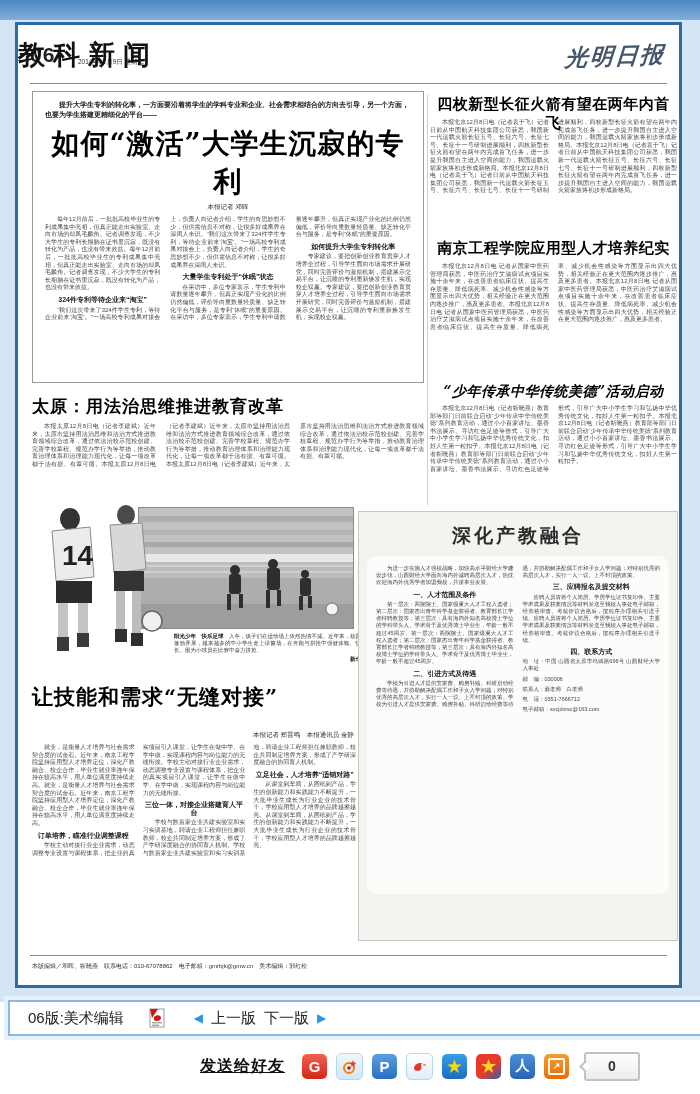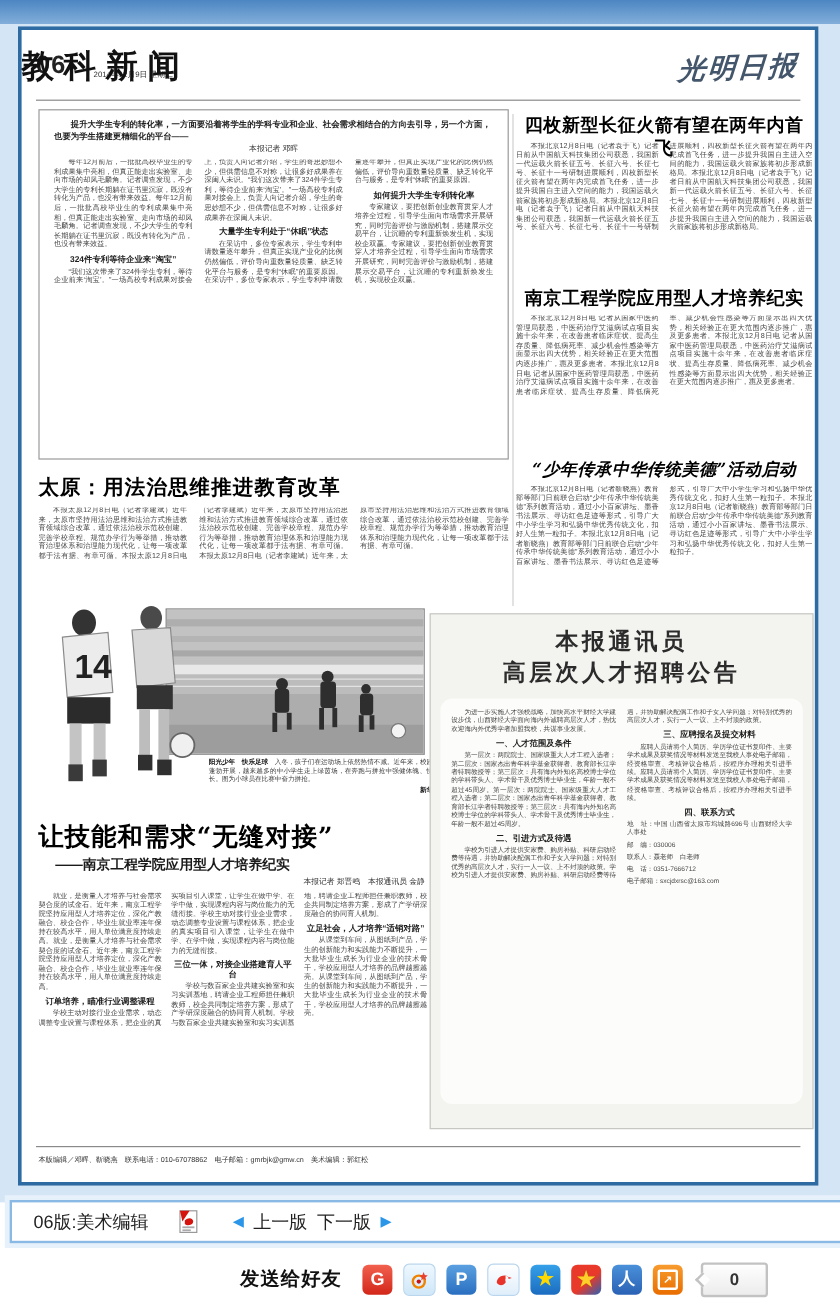--- a/index.html
+++ b/index.html
@@ -68,21 +68,21 @@
   .navbar{position:absolute;left:8px;top:1000px;width:680px;height:32px;background:#fff;
        border:2px solid #8ab9e5;box-shadow:0 0 0 4px #e7f1fb;display:flex;align-items:center;
        padding-left:18px;}
   .nav-label{font-size:15px;color:#222;}
   .pdf-icon{margin-left:24px;width:18px;height:20px;display:inline-block;}
   .nav-arrows{margin-left:28px;display:flex;align-items:center;gap:8px;font-size:15px;color:#222;}
   .arrow{color:#2b96e8;font-size:12px;}
   .nav-link{cursor:pointer;color:#222;}
   
   .share{position:absolute;left:200px;top:1052px;height:28px;display:flex;align-items:center;gap:9px;}
-  .share-label{font-size:16px;font-weight:600;color:#111;margin-right:8px;letter-spacing:1px;}
+  .share-label{font-size:16px;font-weight:600;color:#111;margin-right:8px;letter-spacing:1px;text-decoration:underline;}
   .sicon{width:25px;height:25px;border-radius:5px;display:flex;align-items:center;justify-content:center;
        font-weight:900;color:#fff;font-size:15px;cursor:pointer;}
   .ic-g{background:linear-gradient(#f2604e,#d2271a);}
   .ic-weibo{background:linear-gradient(#eef8ff,#cfe7f8);border:1px solid #b9d6ee;}
   .ic-p{background:linear-gradient(#5aa0e0,#2a6fc0);}
   .ic-bird{background:linear-gradient(#ffffff,#dfeefb);border:1px solid #b9d6ee;}
   .ic-qzone{background:linear-gradient(#35a0e8,#1b6cc0);color:#ffd800;font-size:16px;}
   .ic-star{background:linear-gradient(140deg,#e8392a 55%,#2a62b5);color:#ffcf2a;font-size:17px;
        text-shadow:0 0 1px #b35c00;}
   .ic-renren{background:linear-gradient(#4a90d9,#2a62b5);font-size:14px;}
@@ -105,20 +105,21 @@
 <div class="paper">
 
   <div class="abs pageno">06</div>
   <div class="abs dateline">2014年12月9日 星期二</div>
   <div class="abs section-title">教科新闻</div>
   <div class="abs masthead">光明日报</div>
   <div class="abs head-rule"></div>
 
   <div class="abs lead-box">
     <div class="kicker">提升大学生专利的转化率，一方面要沿着将学生的学科专业和企业、社会需求相结合的方向去引导，另一个方面，也要为学生搭建更精细化的平台——</div>
+    <div class="lead-head">如何“激活”大学生沉寂的专利</div>
     <div class="lead-byline">本报记者 邓晖</div>
     <div class="tiny cols3 lead-cols">
       <p>每年12月前后，一批批高校毕业生的专利成果集中亮相，但真正能走出实验室、走向市场的却凤毛麟角。记者调查发现，不少大学生的专利长期躺在证书里沉寂，既没有转化为产品，也没有带来效益。每年12月前后，一批批高校毕业生的专利成果集中亮相，但真正能走出实验室、走向市场的却凤毛麟角。记者调查发现，不少大学生的专利长期躺在证书里沉寂，既没有转化为产品，也没有带来效益。</p>
       <h4>324件专利等待企业来“淘宝”</h4>
       <p>“我们这次带来了324件学生专利，等待企业前来‘淘宝’。”一场高校专利成果对接会上，负责人向记者介绍，学生的奇思妙想不少，但供需信息不对称，让很多好成果养在深闺人未识。“我们这次带来了324件学生专利，等待企业前来‘淘宝’。”一场高校专利成果对接会上，负责人向记者介绍，学生的奇思妙想不少，但供需信息不对称，让很多好成果养在深闺人未识。</p>
       <h4>大量学生专利处于“休眠”状态</h4>
       <p>在采访中，多位专家表示，学生专利申请数量逐年攀升，但真正实现产业化的比例仍然偏低，评价导向重数量轻质量、缺乏转化平台与服务，是专利“休眠”的重要原因。在采访中，多位专家表示，学生专利申请数量逐年攀升，但真正实现产业化的比例仍然偏低，评价导向重数量轻质量、缺乏转化平台与服务，是专利“休眠”的重要原因。</p>
       <h4>如何提升大学生专利转化率</h4>
       <p>专家建议，要把创新创业教育贯穿人才培养全过程，引导学生面向市场需求开展研究，同时完善评价与激励机制，搭建展示交易平台，让沉睡的专利重新焕发生机，实现校企双赢。专家建议，要把创新创业教育贯穿人才培养全过程，引导学生面向市场需求开展研究，同时完善评价与激励机制，搭建展示交易平台，让沉睡的专利重新焕发生机，实现校企双赢。</p>
     </div>
@@ -197,35 +198,33 @@
       <circle cx="122" cy="118" r="10" fill="#f0f0f0" stroke="#666" stroke-width="1.5"></circle>
     </svg>
   </div>
 
   <div class="abs caption">
     <span class="cap-lead">阳光少年　快乐足球</span><span>　入冬，孩子们在运动场上依然热情不减。近年来，校园足球蓬勃开展，越来越多的中小学生走上绿茵场，在奔跑与拼抢中强健体魄、快乐成长。图为小球员在比赛中奋力拼抢。</span>
     <span class="credit">新华社发</span>
   </div>
 
   <div class="abs nj-head">让技能和需求“无缝对接”</div>
-  <div class="abs nj-sub">——南京工程学院应用型人才培养纪实</div>
   <div class="abs nj-byline">本报记者 郑晋鸣　本报通讯员 金静</div>
   <div class="abs tiny nj-body">
     <p>就业，是衡量人才培养与社会需求契合度的试金石。近年来，南京工程学院坚持应用型人才培养定位，深化产教融合、校企合作，毕业生就业率连年保持在较高水平，用人单位满意度持续走高。就业，是衡量人才培养与社会需求契合度的试金石。近年来，南京工程学院坚持应用型人才培养定位，深化产教融合、校企合作，毕业生就业率连年保持在较高水平，用人单位满意度持续走高。</p>
     <h4>订单培养，瞄准行业调整课程</h4>
     <p>学校主动对接行业企业需求，动态调整专业设置与课程体系，把企业的真实项目引入课堂，让学生在做中学、在学中做，实现课程内容与岗位能力的无缝衔接。学校主动对接行业企业需求，动态调整专业设置与课程体系，把企业的真实项目引入课堂，让学生在做中学、在学中做，实现课程内容与岗位能力的无缝衔接。</p>
     <h4>三位一体，对接企业搭建育人平台</h4>
     <p>学校与数百家企业共建实验室和实习实训基地，聘请企业工程师担任兼职教师，校企共同制定培养方案，形成了产学研深度融合的协同育人机制。学校与数百家企业共建实验室和实习实训基地，聘请企业工程师担任兼职教师，校企共同制定培养方案，形成了产学研深度融合的协同育人机制。</p>
     <h4>立足社会，人才培养“适销对路”</h4>
     <p>从课堂到车间，从图纸到产品，学生的创新能力和实践能力不断提升，一大批毕业生成长为行业企业的技术骨干，学校应用型人才培养的品牌越擦越亮。从课堂到车间，从图纸到产品，学生的创新能力和实践能力不断提升，一大批毕业生成长为行业企业的技术骨干，学校应用型人才培养的品牌越擦越亮。</p>
   </div>
 
   <div class="abs recruit">
-    <div class="rec-title">本报通讯员</div>
-    <div class="rec-title">高层次人才招聘公告</div>
+    <div class="rec-title">深化产教融合</div>
     <div class="rec-panel">
       <div class="tiny cols2">
         <p>为进一步实施人才强校战略，加快高水平财经大学建设步伐，山西财经大学面向海内外诚聘高层次人才，热忱欢迎海内外优秀学者加盟我校，共谋事业发展。</p>
         <h4>一、人才范围及条件</h4>
         <p>第一层次：两院院士、国家级重大人才工程入选者；第二层次：国家杰出青年科学基金获得者、教育部长江学者特聘教授等；第三层次：具有海内外知名高校博士学位的学科带头人、学术骨干及优秀博士毕业生，年龄一般不超过45周岁。第一层次：两院院士、国家级重大人才工程入选者；第二层次：国家杰出青年科学基金获得者、教育部长江学者特聘教授等；第三层次：具有海内外知名高校博士学位的学科带头人、学术骨干及优秀博士毕业生，年龄一般不超过45周岁。</p>
         <h4>二、引进方式及待遇</h4>
         <p>学校为引进人才提供安家费、购房补贴、科研启动经费等待遇，并协助解决配偶工作和子女入学问题；对特别优秀的高层次人才，实行一人一议、上不封顶的政策。学校为引进人才提供安家费、购房补贴、科研启动经费等待遇，并协助解决配偶工作和子女入学问题；对特别优秀的高层次人才，实行一人一议、上不封顶的政策。</p>
         <h4>三、应聘报名及提交材料</h4>
         <p>应聘人员请将个人简历、学历学位证书复印件、主要学术成果及获奖情况等材料发送至我校人事处电子邮箱，经资格审查、考核评议合格后，按程序办理相关引进手续。应聘人员请将个人简历、学历学位证书复印件、主要学术成果及获奖情况等材料发送至我校人事处电子邮箱，经资格审查、考核评议合格后，按程序办理相关引进手续。</p>
         <h4>四、联系方式</h4>

